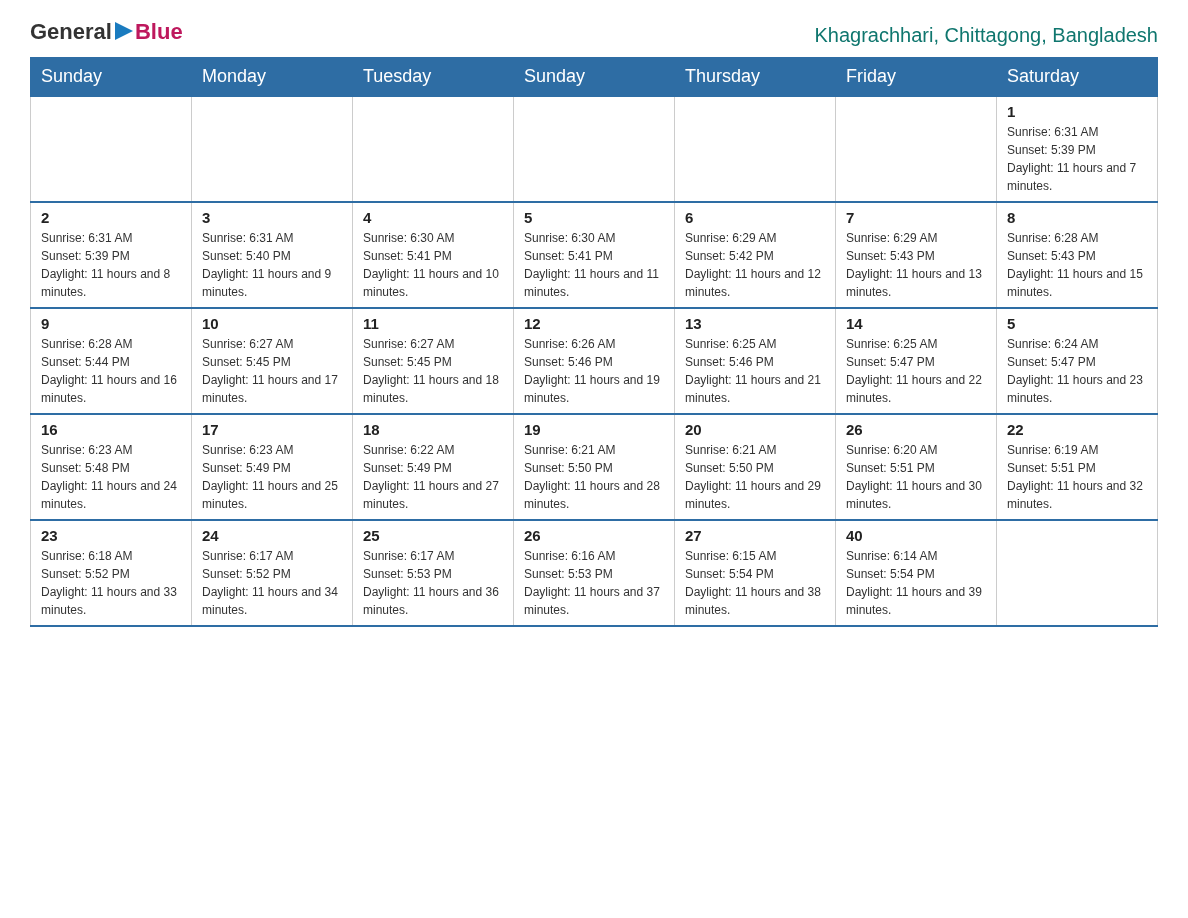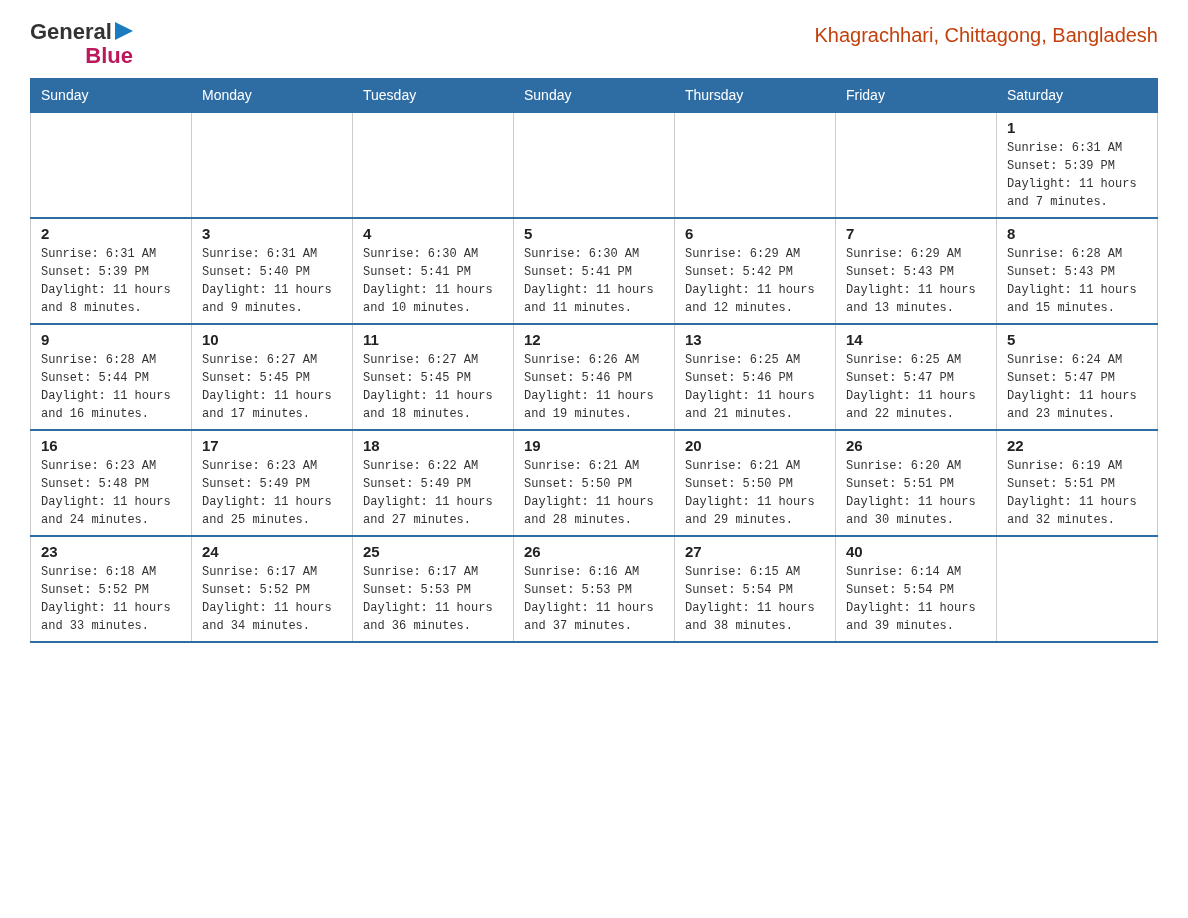--- a/index.html
+++ b/index.html
@@ -35,34 +35,34 @@
       text-align: right;
     }
     .calendar-title {
       font-size: 48px;
       font-weight: bold;
       color: #222;
       line-height: 1.1;
     }
     .calendar-subtitle {
       font-size: 20px;
-      color: #c2410c;
+      color: #0f766e;
       margin-top: 4px;
     }
     .calendar-table {
       width: 100%;
       border-collapse: collapse;
       margin-top: 10px;
     }
     .calendar-table th {
       background-color: #2e6da4;
       color: #fff;
       text-align: left;
       padding: 8px 10px;
-      font-size: 14px;
+      font-size: 18px;
       font-weight: normal;
       border: 1px solid #2e6da4;
     }
     .calendar-table td {
       vertical-align: top;
       padding: 6px 10px;
       border: 1px solid #ccc;
       width: calc(100% / 7);
       min-height: 100px;
       font-size: 12.5px;
@@ -76,32 +76,31 @@
       font-size: 15px;
       font-weight: bold;
       display: block;
       margin-bottom: 3px;
       color: #222;
     }
     .day-info {
       font-size: 12px;
       color: #333;
       line-height: 1.5;
-      font-family: Liberation Mono, monospace;
     }
     .empty-cell {
       background: #f9f9f9;
     }
   </style>
 </head>
 <body>
 
 <div class="header">
   <div class="logo">
-    <div style="display:flex;flex-direction:column;align-items:flex-end;line-height:1.1;">
+    <div style="display:flex;flex-direction:row;align-items:center;line-height:1.1;">
       <div style="display:flex;align-items:center;">
         <span class="logo-text-general">General</span>
         <svg width="18" height="22" viewBox="0 0 18 22" style="margin-left:3px;margin-top:-2px;">
           <polygon points="0,2 18,11 0,20" fill="#1a7bbf"></polygon>
         </svg>
       </div>
       <span class="logo-text-blue" style="margin-left:2px;">Blue</span>
     </div>
   </div>
   <div class="title-section">

